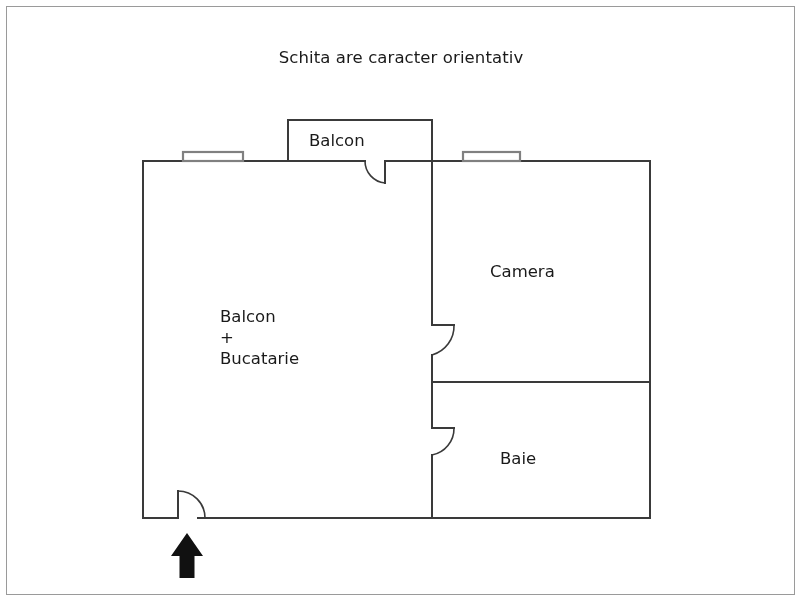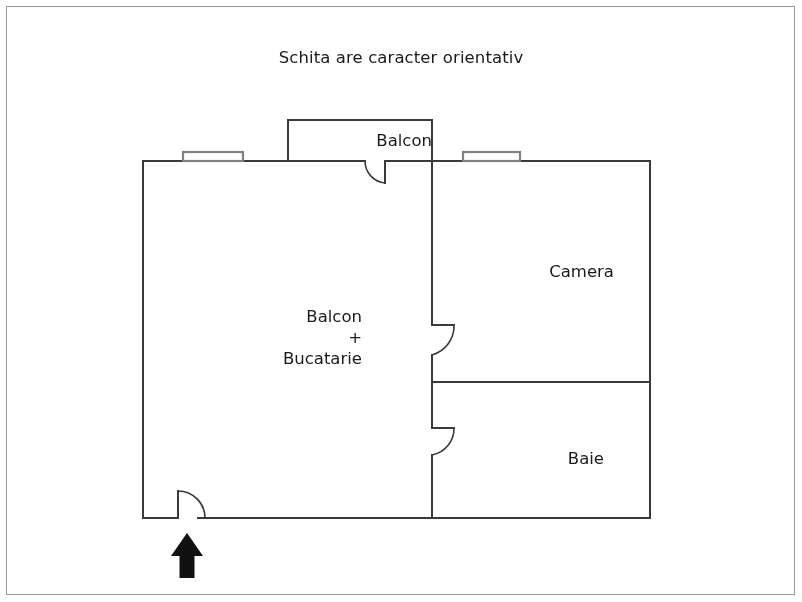--- a/index.html
+++ b/index.html
@@ -40,25 +40,26 @@
     left: 0;
     top: 48px;
     width: 802px;
     text-align: center;
     font-size: 16.5px;
     color: #1a1a1a;
     letter-spacing: 0.1px;
   }
   .room-label {
     position: absolute;
-    text-align: right;
+    text-align: left;
     font-size: 16.5px;
     color: #1a1a1a;
     line-height: 21px;
     white-space: pre;
+    margin-left: 20px;
   }
   .label-balcon {
     left: 289px;
     top: 130px;
     width: 143px;
   }
   .label-living {
     left: 200px;
     top: 306px;
     width: 162px;

